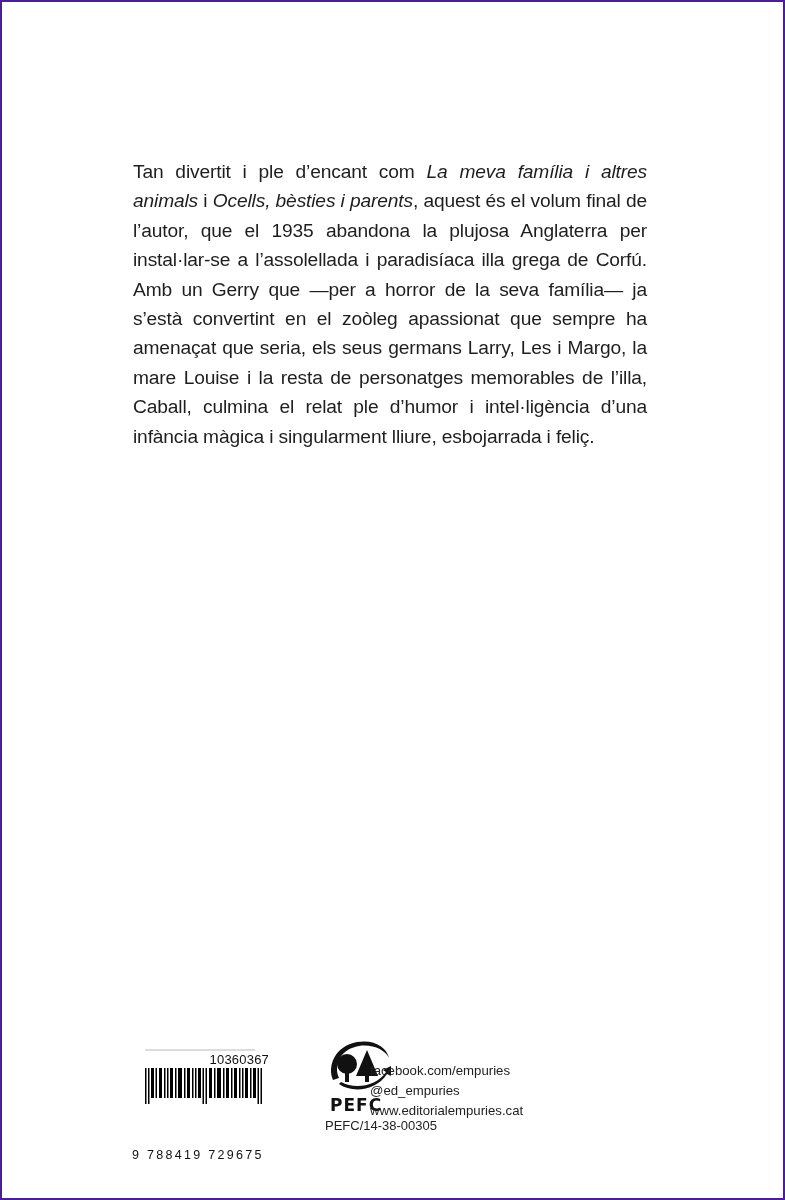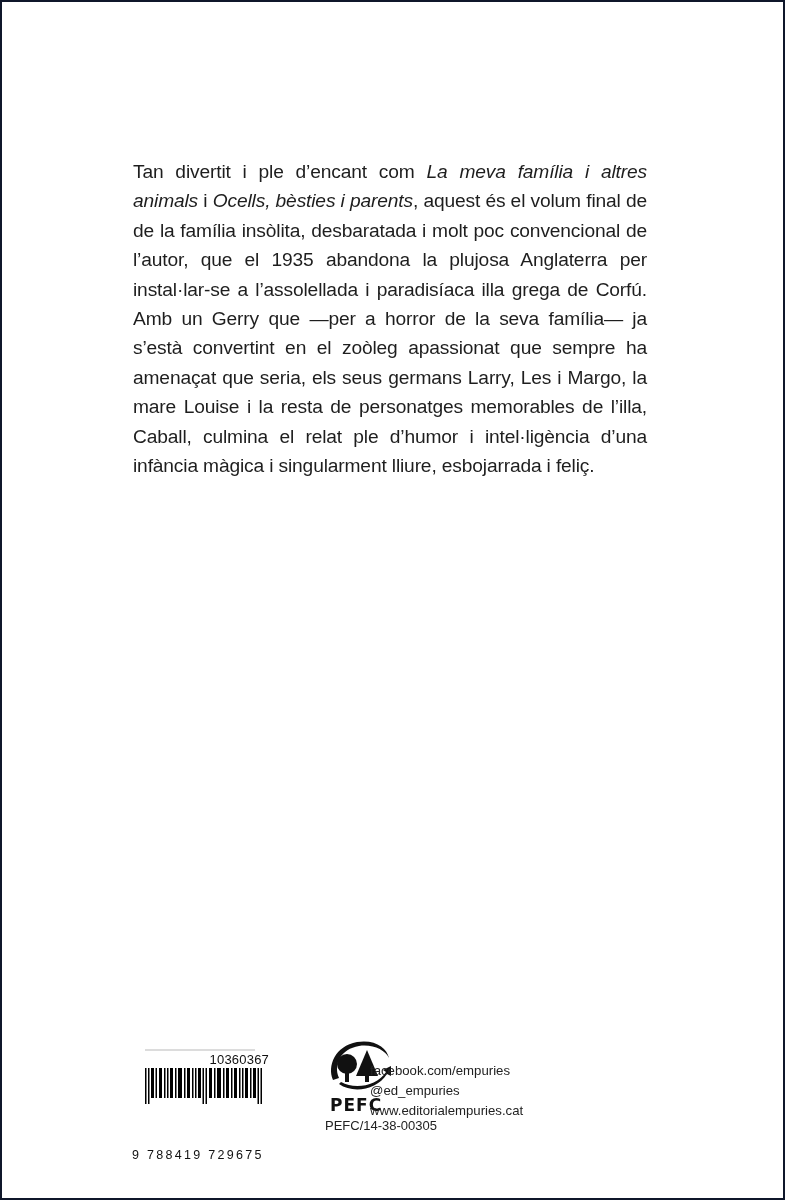--- a/index.html
+++ b/index.html
@@ -11,21 +11,21 @@
       width: 785px;
       height: 1200px;
       position: relative;
       overflow: hidden;
     }
     .page {
       position: absolute;
       left: 0; top: 0;
       width: 781px;
       height: 1196px;
-      border: 2px solid #0f172a;
+      border: 2px solid #4c1d95;
       background: #ffffff;
     }
     .blurb {
       position: absolute;
       left: 131px;
       top: 155px;
       width: 514px;
       font-family: "Liberation Sans", sans-serif;
       font-size: 19.2px;
       line-height: 29.4px;
@@ -135,21 +135,20 @@
     .contacts .line { display: block; white-space: nowrap; }
   </style>
 </head>
 <body>
 
 <div class="page">
 
   <div class="blurb" id="blurb">
       <span class="line just"><span>Tan divertit i ple d’encant com </span><em>La meva família i altres</em></span>
       <span class="line just"><em>animals</em><span> i </span><em>Ocells, bèsties i parents</em><span>, aquest és el volum final de</span></span>
-      <span class="line just"><span>de la família insòlita, desbaratada i molt poc convencional de</span></span>
       <span class="line just"><span>l’autor, que el 1935 abandona la plujosa Anglaterra per</span></span>
       <span class="line just"><span>instal·lar-se a l’assolellada i paradisíaca illa grega de Corfú.</span></span>
       <span class="line just"><span>Amb un Gerry que —per a horror de la seva família— ja</span></span>
       <span class="line just"><span>s’està convertint en el zoòleg apassionat que sempre ha</span></span>
       <span class="line just"><span>amenaçat que seria, els seus germans Larry, Les i Margo, la</span></span>
       <span class="line just"><span>mare Louise i la resta de personatges memorables de l’illa,</span></span>
       <span class="line just"><span>Caball, culmina el relat ple d’humor i intel·ligència d’una</span></span>
       <span class="line"><span>infància màgica i singularment lliure, esbojarrada i feliç.</span></span>
     </div>
 

